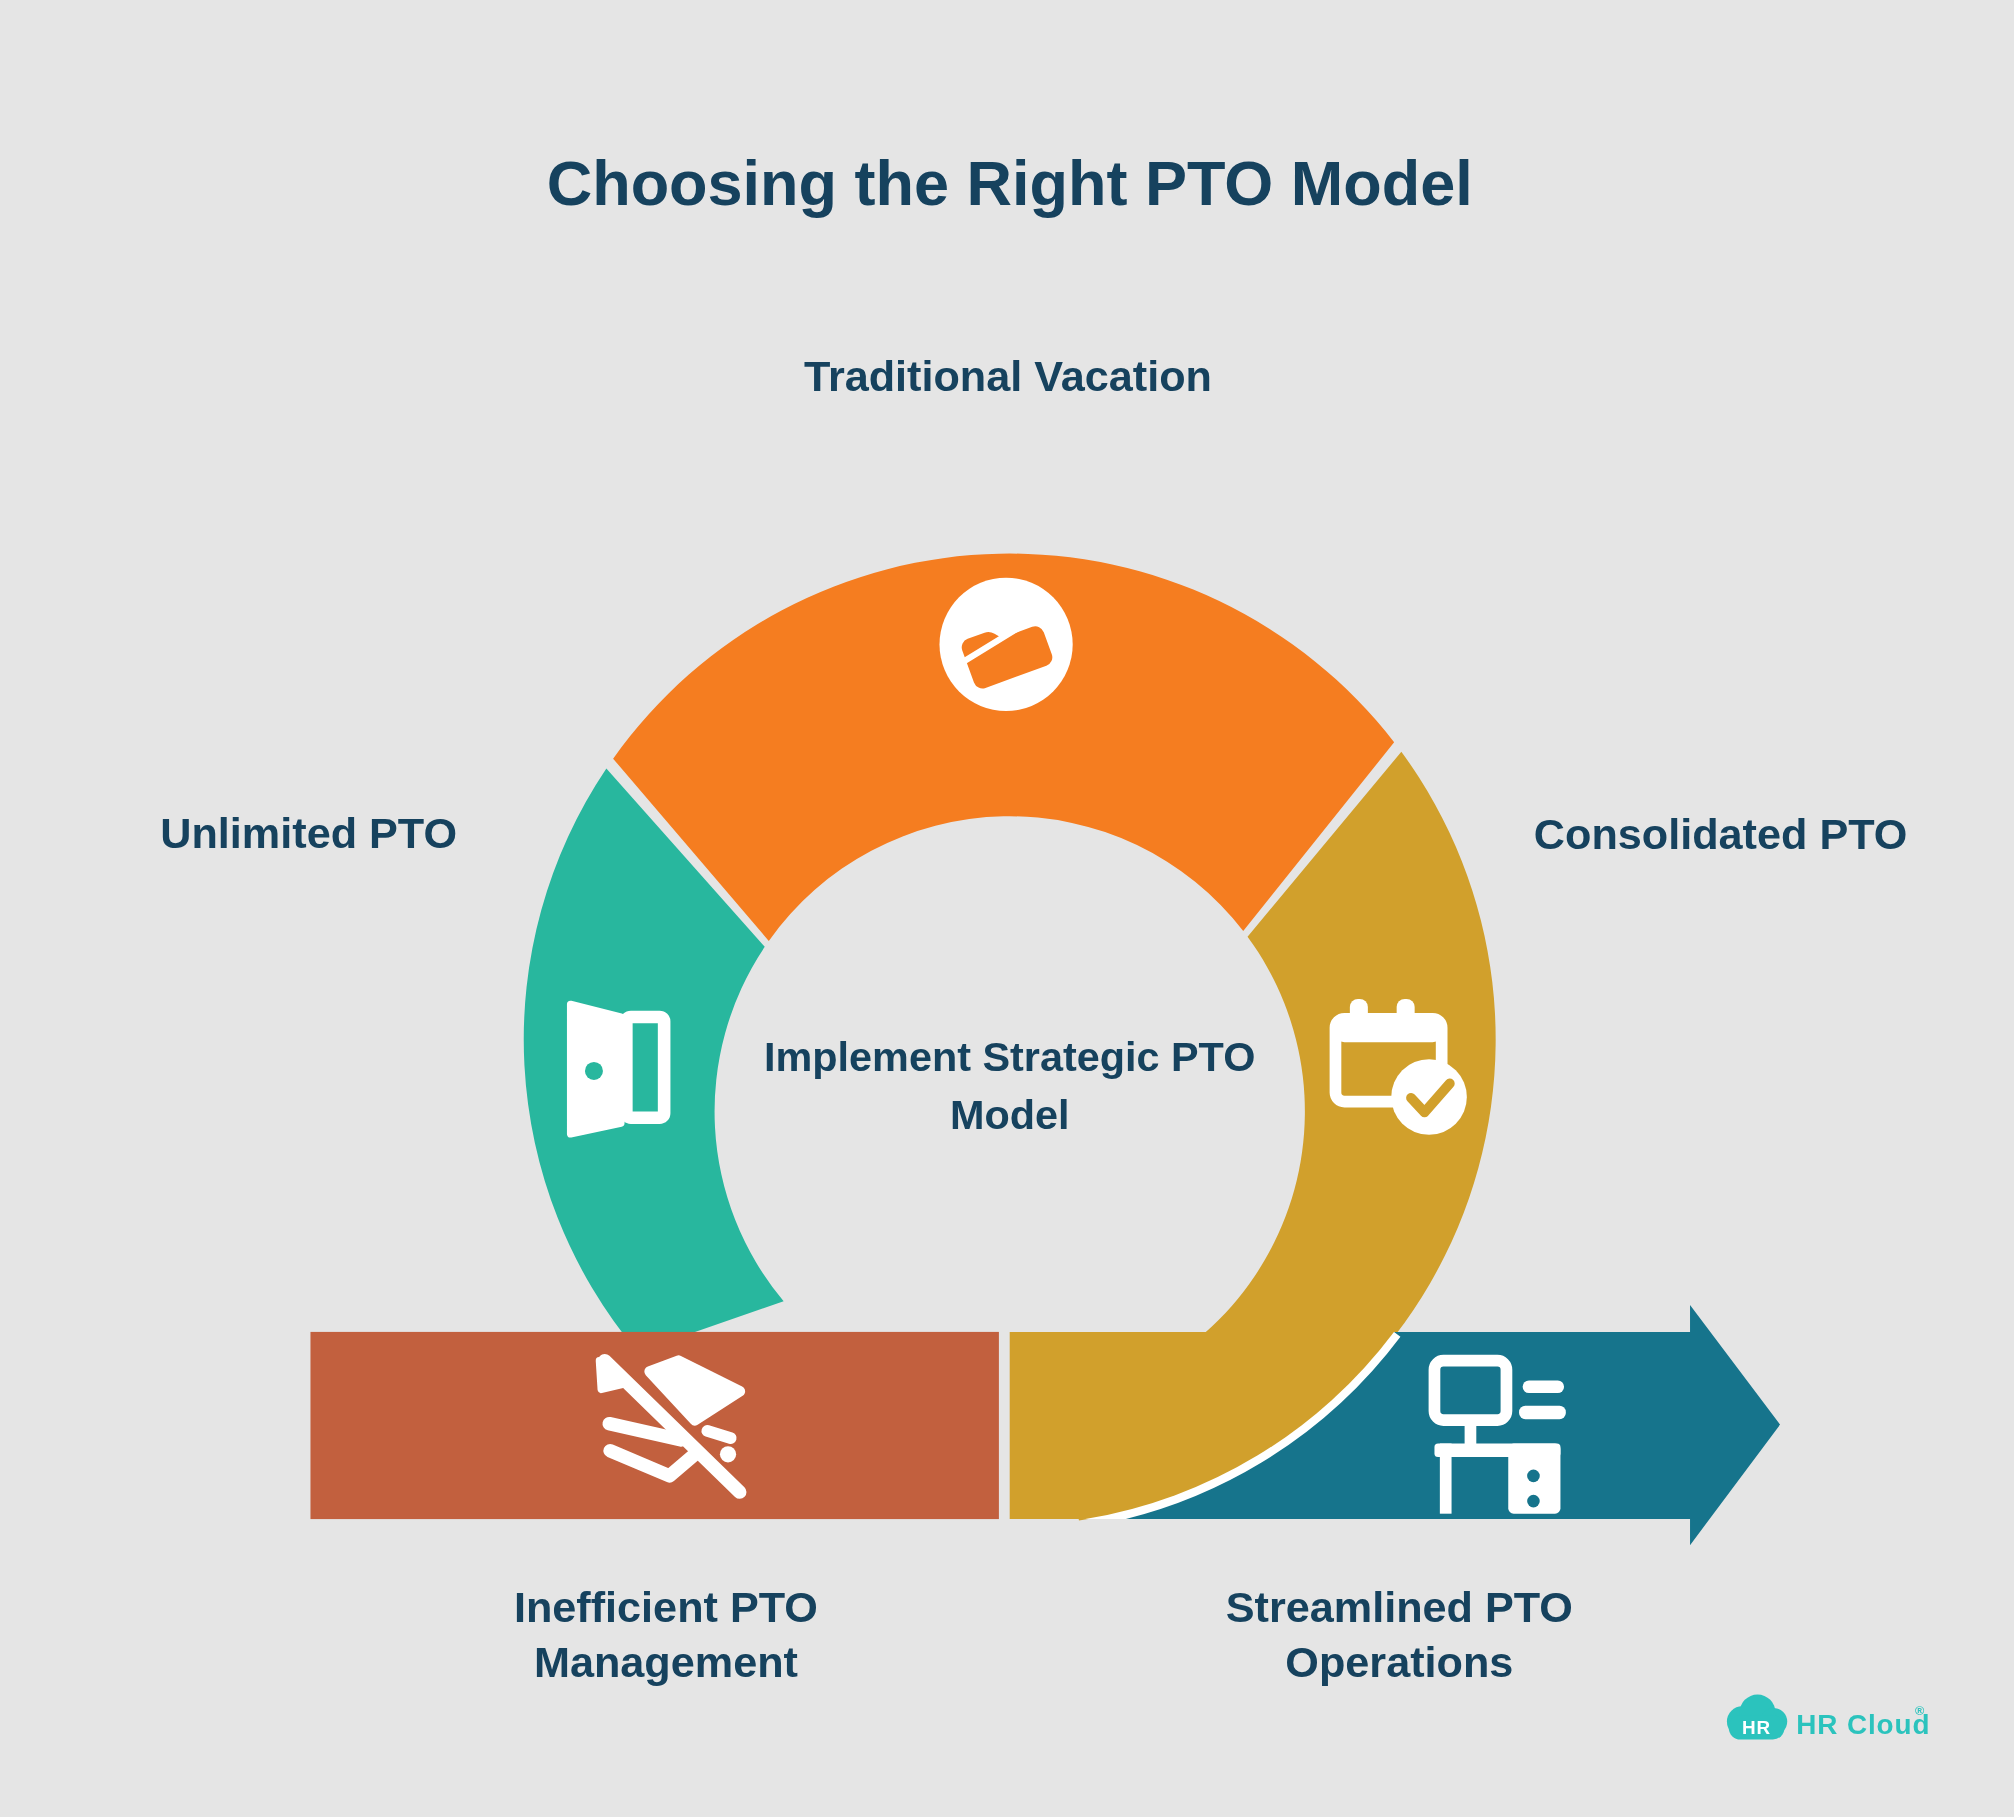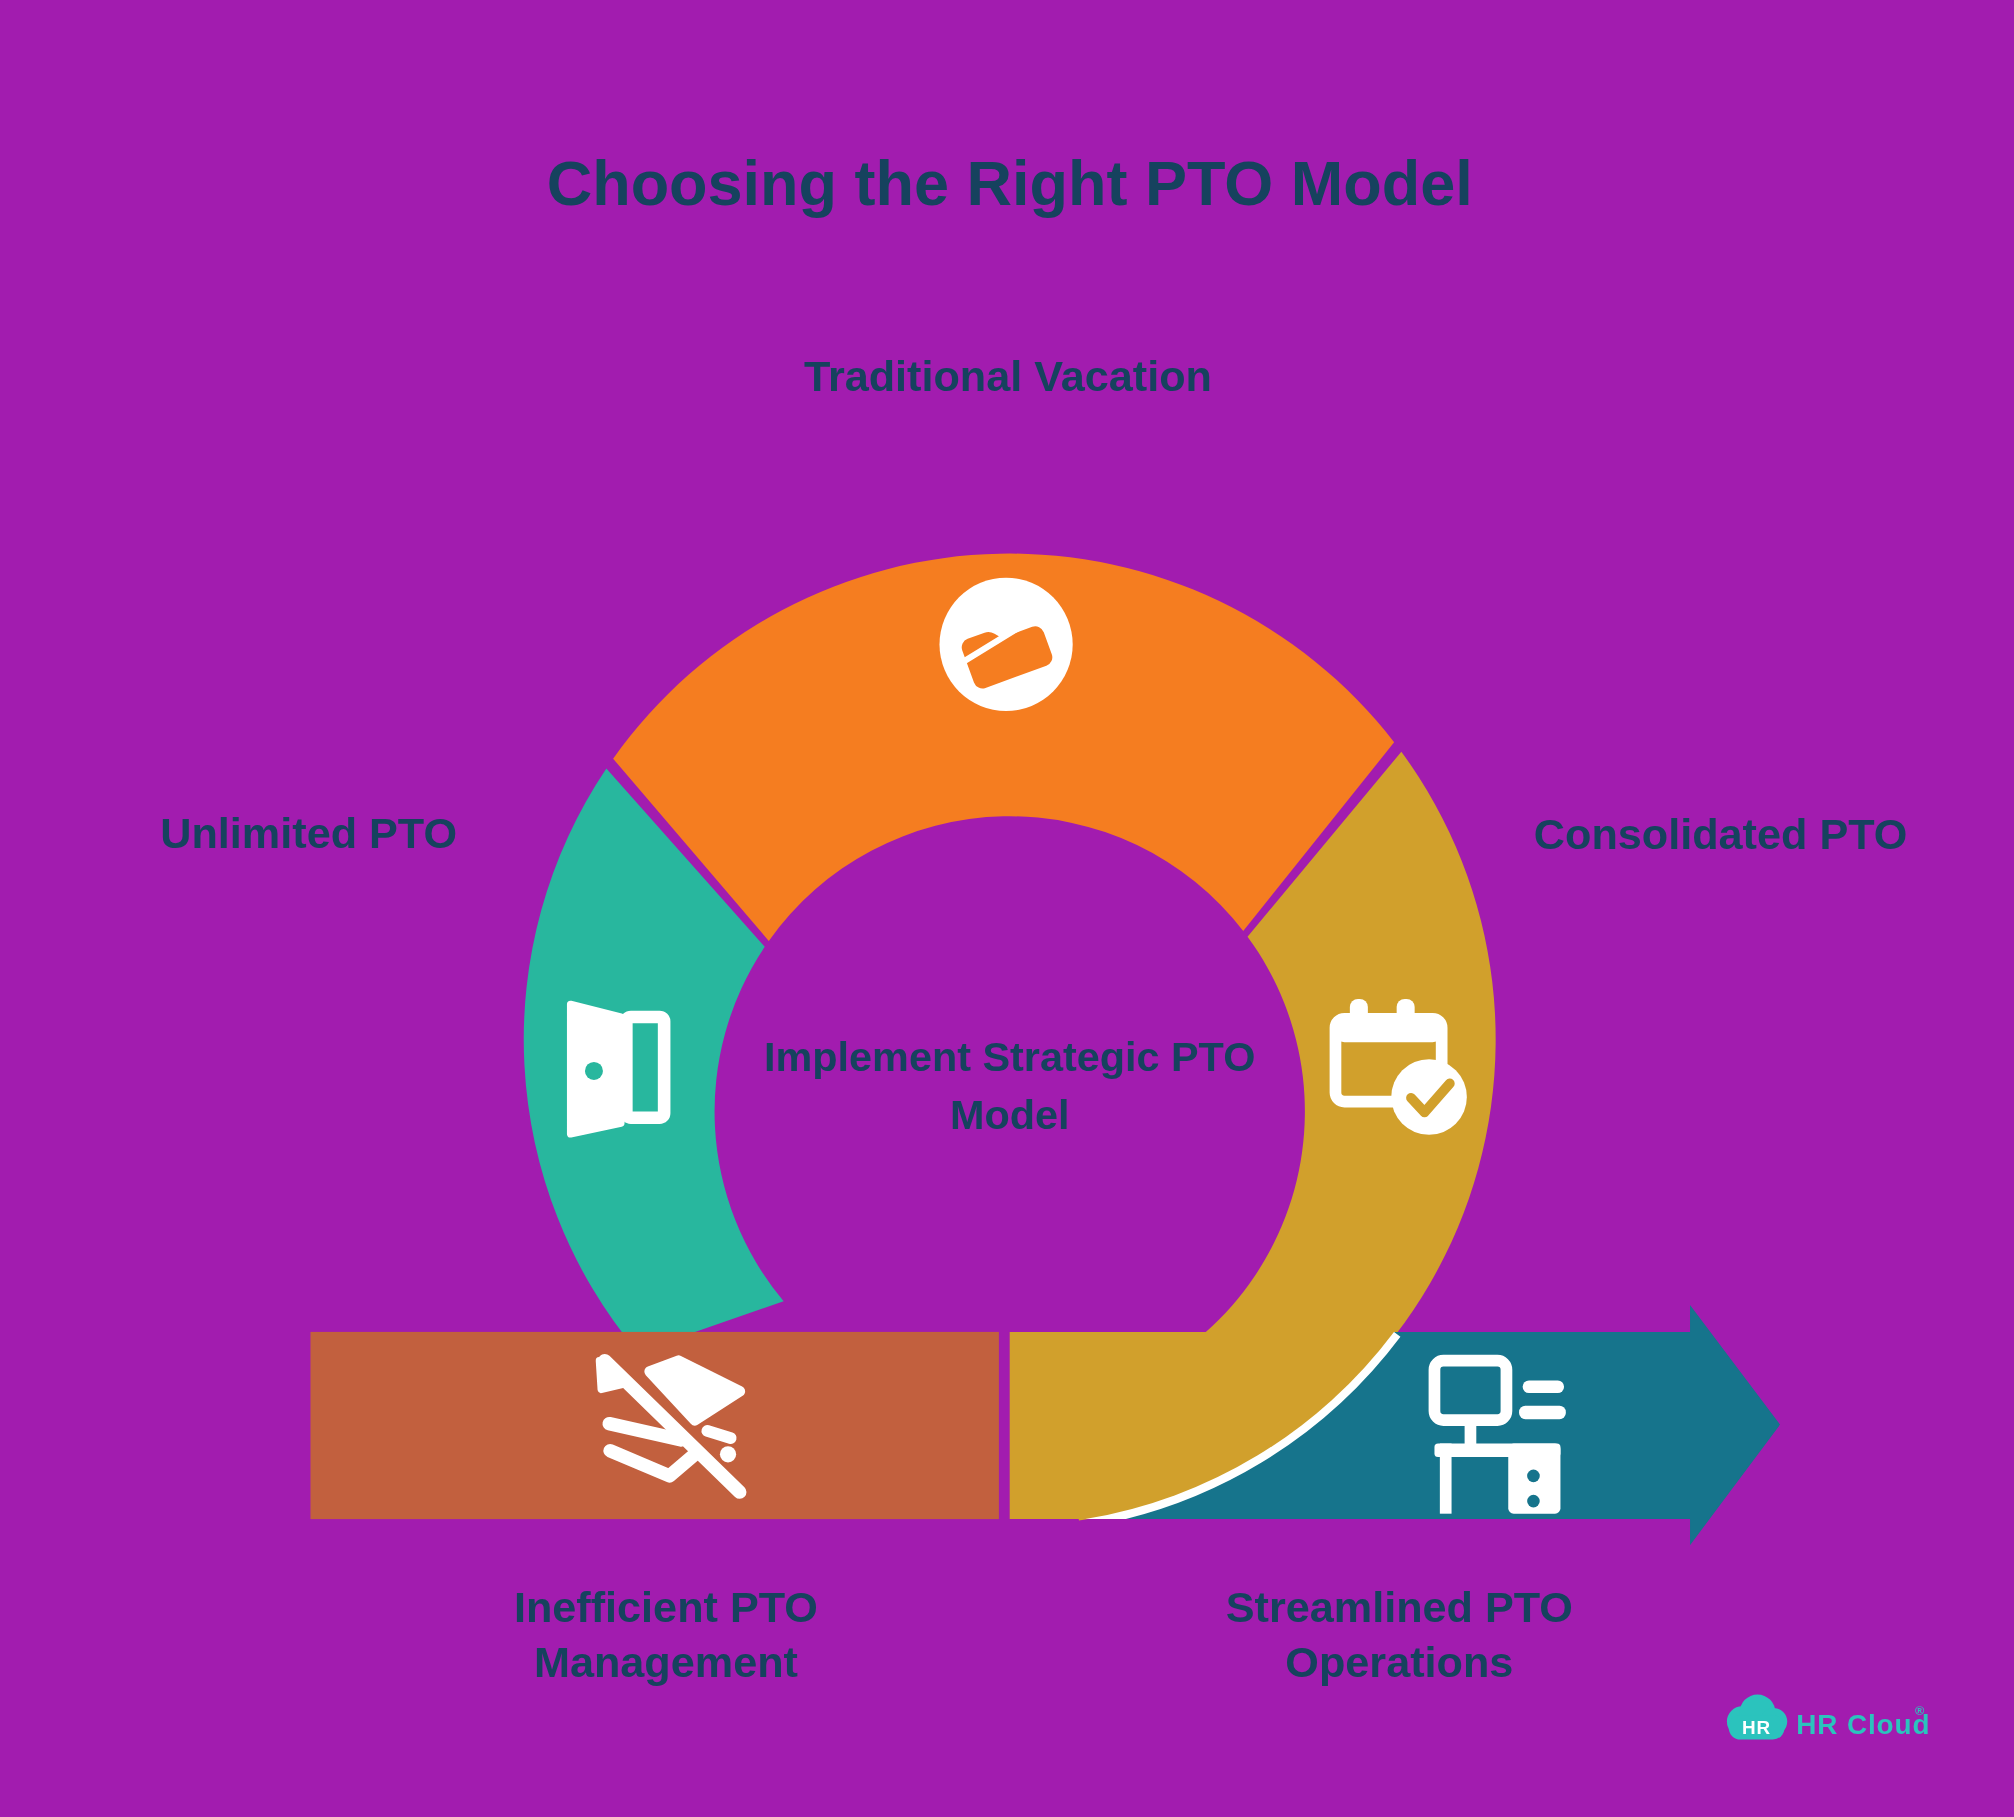--- a/index.html
+++ b/index.html
@@ -1,20 +1,20 @@
 <!DOCTYPE html>
 <html style="--navy: #16425e; --orange: #f57d20; --teal: #28b79e; --gold: #d1a02c; --terracotta: #c2603e; --arrowteal: #16748c; --brand: #2bc3bd; --white: #ffffff;font-size:14.4px"><head>
 <meta charset="utf-8">
 <style>
   :root{
     --navy:#16425e; --orange:#f57d20; --teal:#28b79e; --gold:#d1a02c;
     --terracotta:#c2603e; --arrowteal:#16748c; --brand:#2bc3bd; --white:#ffffff;
   }
   html,body{margin:0;padding:0;background:#ffffff;}
-  .stage{position:relative;width:2014px;height:1817px;background:#a21caf;overflow:hidden;}
+  .stage{position:relative;width:2014px;height:1817px;background:#e5e5e5;overflow:hidden;}
   svg{position:absolute;left:0;top:0;}
   svg text{font-family:"Liberation Sans", sans-serif;font-weight:700;}
   .title-text{font-size:70px;fill:var(--navy);}
   .seg-label{font-size:48px;fill:var(--navy);}
   .center-label{font-size:46px;fill:var(--navy);}
   .logo-hr{font-size:21px;fill:#ffffff;letter-spacing:1px;}
   .logo-word{font-size:31px;fill:var(--brand);letter-spacing:1px;}
   .logo-reg{font-size:14px;fill:var(--brand);}
 </style>
 </head>

